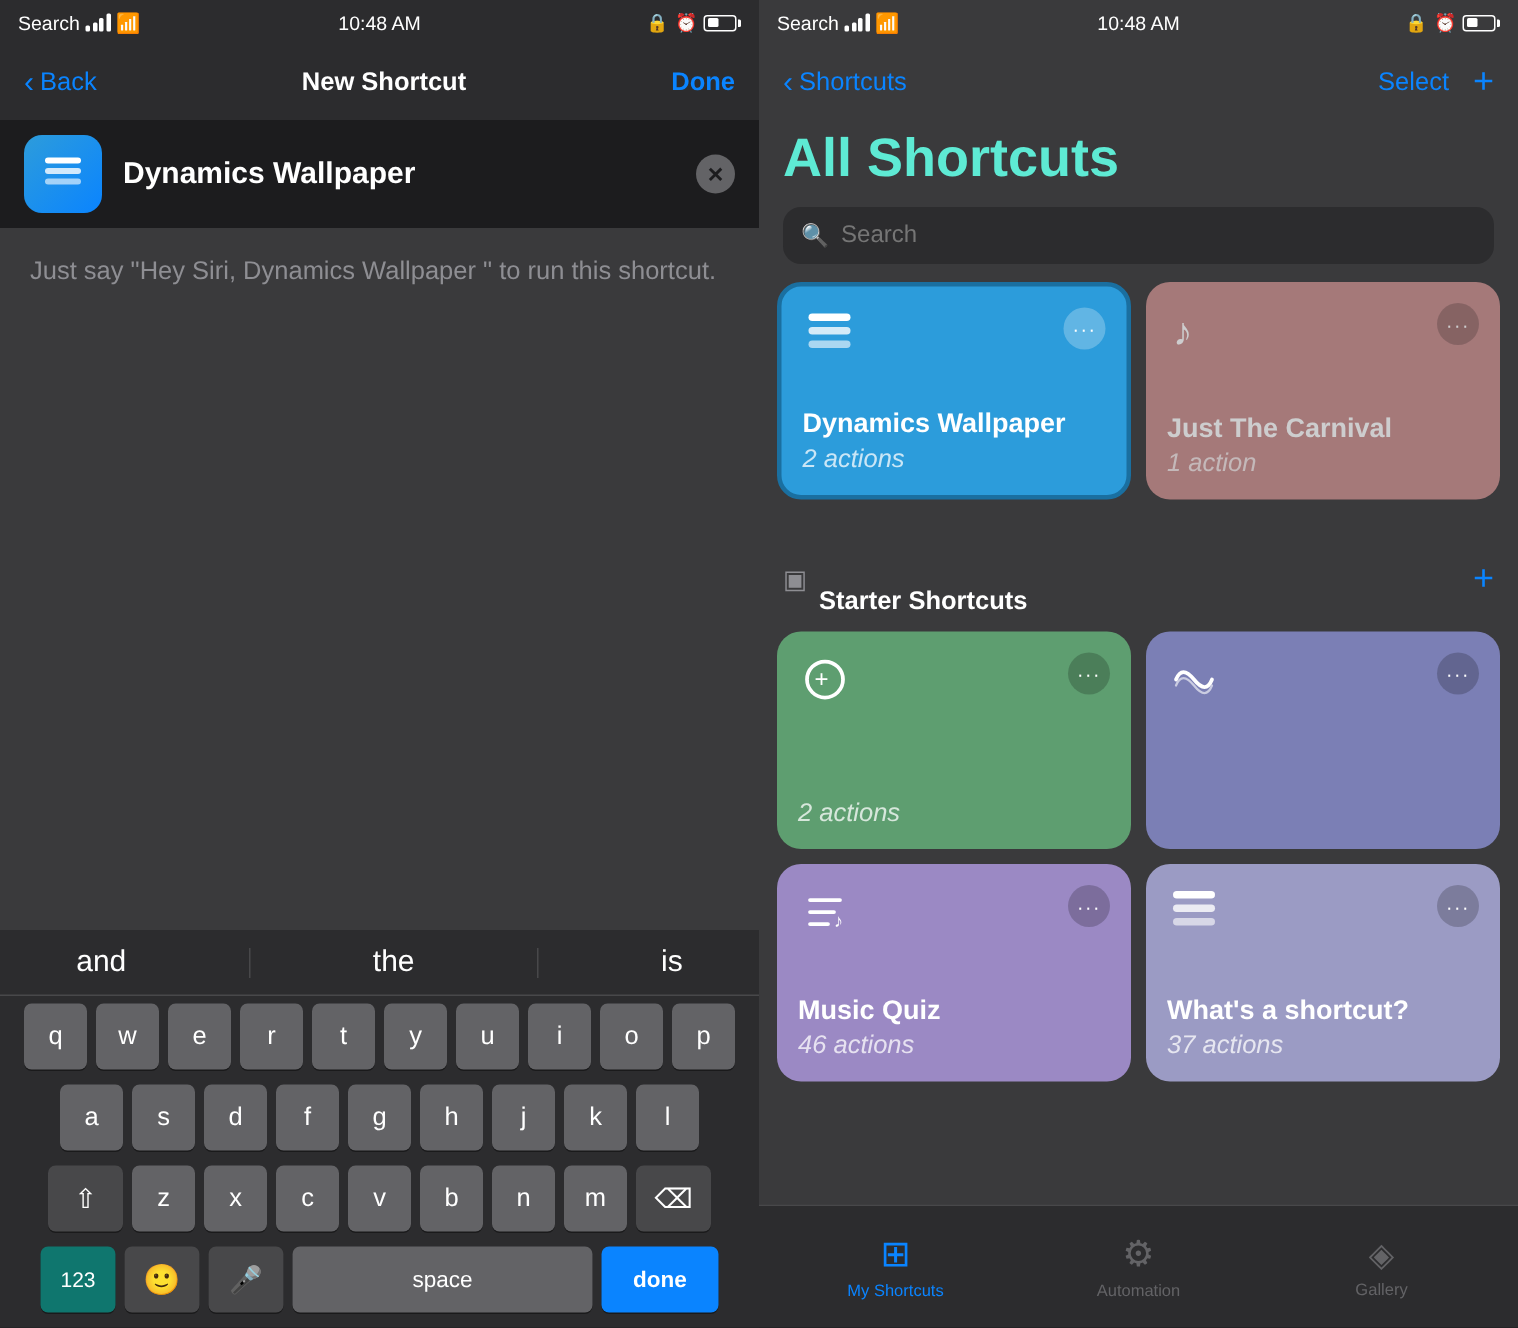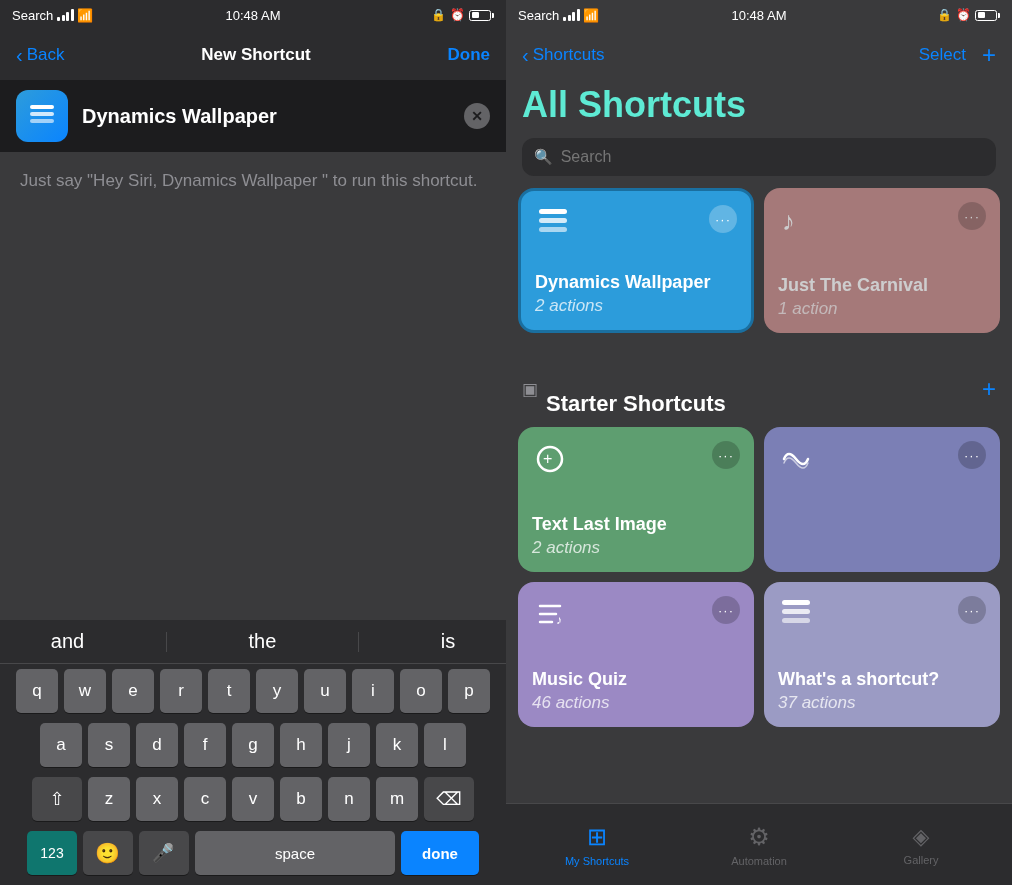--- a/index.html
+++ b/index.html
@@ -451,21 +451,21 @@
       align-items: center;
       gap: 8px;
     }
 
     .section-icon {
       color: #8e8e93;
       font-size: 17px;
     }
 
     .section-title {
-      font-size: 22px;
+      font-size: 17px;
       font-weight: 600;
       color: #fff;
       margin-top: 30px;
     }
 
     .section-plus {
       color: #0a84ff;
       font-size: 24px;
       font-weight: 300;
     }
@@ -783,21 +783,20 @@
         <div class="card-top">
           <div class="card-icon">
             <svg width="36" height="36" viewBox="0 0 36 36" fill="none">
               <circle cx="18" cy="18" r="12" stroke="white" stroke-width="2.5" fill="none"></circle>
               <text x="11" y="23" font-size="16" fill="white">+</text>
             </svg>
           </div>
           <div class="card-more-btn dark">···</div>
         </div>
         <div class="card-bottom">
-          <span class="card-name">Text Last Image</span>
           <span class="card-actions">2 actions</span>
         </div>
       </div>
 
       <div class="shortcut-card purple">
         <div class="card-top">
           <div class="card-icon">
             <svg width="36" height="36" viewBox="0 0 36 36" fill="none">
               <path d="M6 18 Q10 8 18 18 Q26 28 30 18" stroke="white" stroke-width="2.5" fill="none" stroke-linecap="round"></path>
               <path d="M6 22 Q10 12 18 22 Q26 32 30 22" stroke="white" stroke-width="1.5" fill="none" stroke-linecap="round" opacity="0.6"></path>

